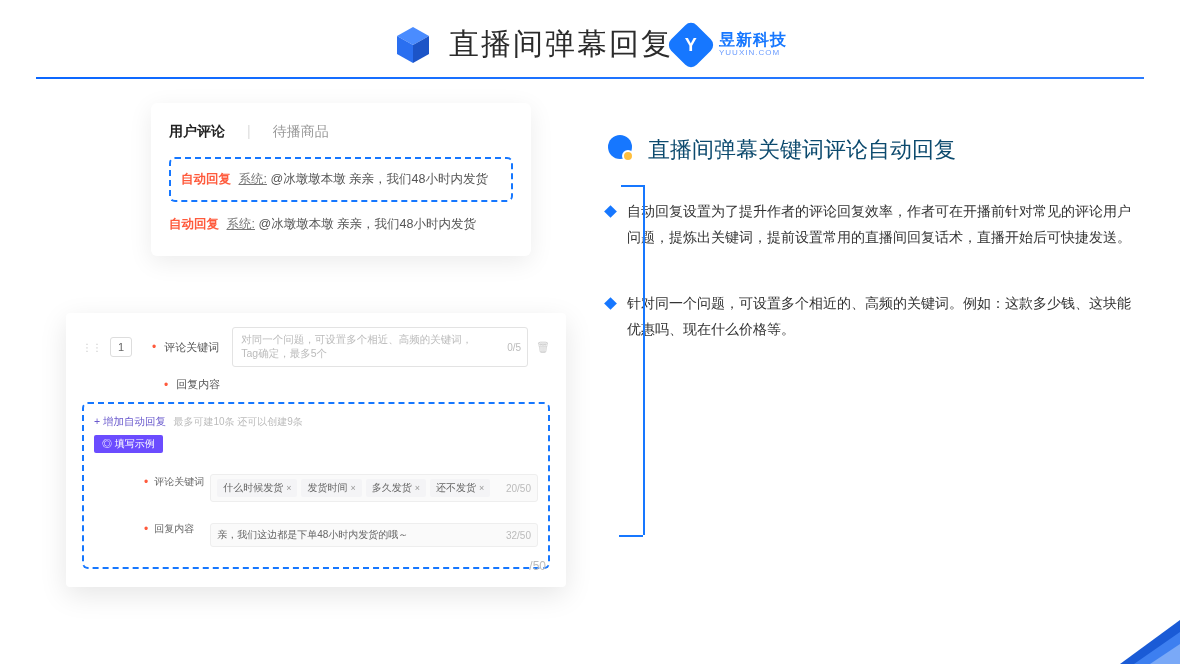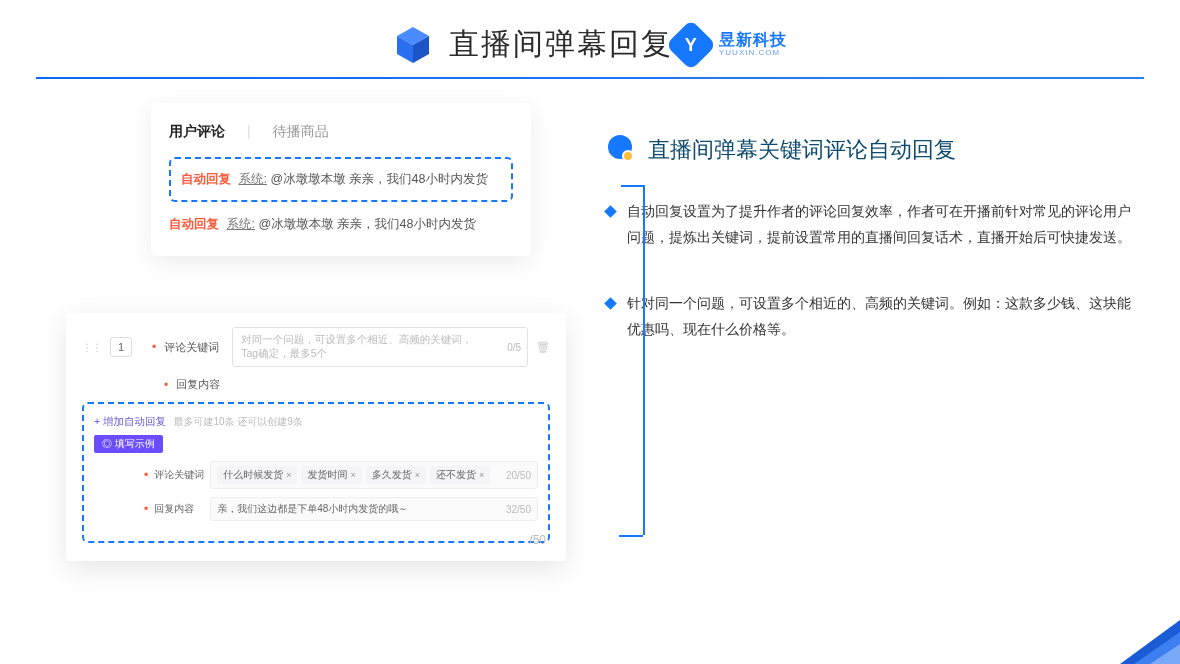--- a/index.html
+++ b/index.html
@@ -148,21 +148,21 @@
   }
   .taggy {
     display: inline-flex; align-items: center;
     background: #f4f4f6; border-radius: 2px;
     padding: 2px 6px; font-size: 10px; color: #666;
     margin-right: 4px;
   }
   .taggy .x { margin-left: 3px; color: #999; font-size: 9px; }
   .ex-input {
     border: 1px solid #eee; background: #fafafa; border-radius: 3px;
-    padding: 4px 42px 4px 6px; position: relative; flex: 1; font-size: 10px; color: #666;
+    padding: 4px 42px 4px 6px; position: relative; flex: 1; font-size: 10px; color: #666; margin-top: 13px;
   }
   .ex-input .counter { color: #bbb; }
   .ex-row { display: flex; align-items: center; gap: 6px; margin-bottom: 8px; padding-left: 50px; }
   .ex-label { width: 50px; font-size: 10px; color: #666; }
   .ex-dot { color: #ff5a3c; }
   
   .connector {
     position: absolute;
     border: 1.5px solid #1677ff;
     pointer-events: none;

